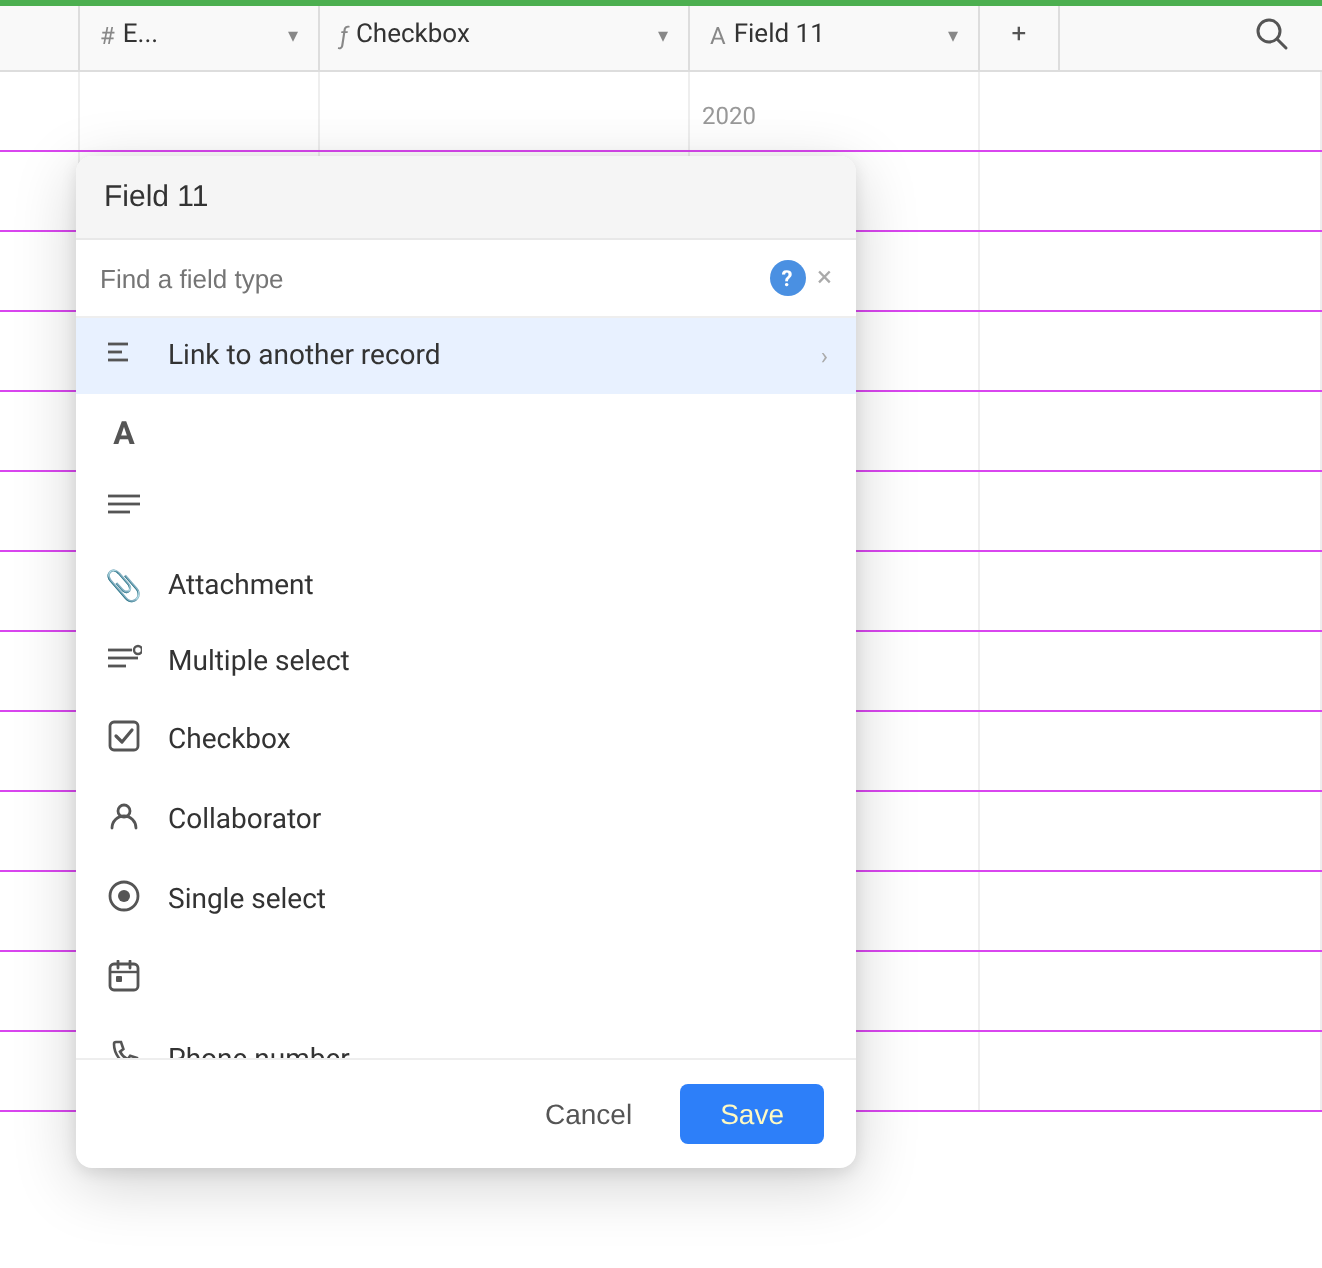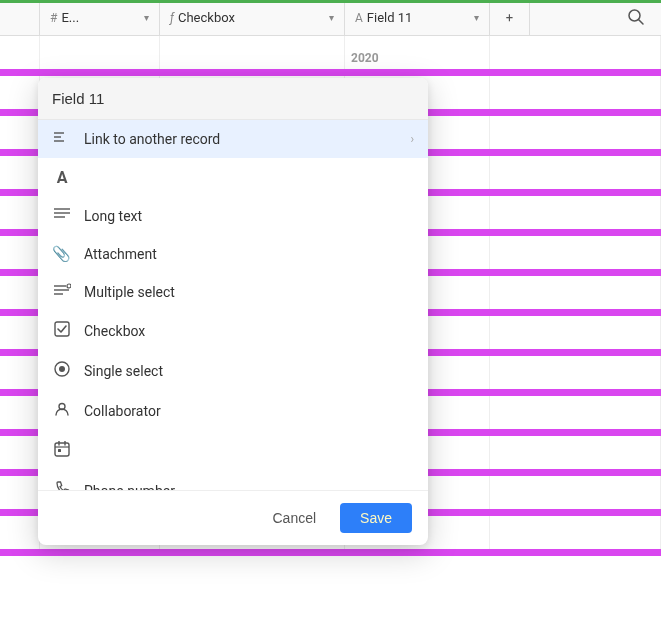--- a/index.html
+++ b/index.html
@@ -64,22 +64,21 @@
     
     .grid-rows {
       position: absolute;
       top: 36px;
       left: 0; right: 0; bottom: 0;
     }
 
     .grid-row {
       display: flex;
       height: 40px;
-      border-bottom: 7px solid #d946ef;
-      font-weight: bold;
+      border-bottom: 1px solid #d946ef;
     }
 
     .grid-cell {
       border-right: 1px solid #eee;
       height: 100%;
     }
 
     .grid-cell.c0 { width: 40px; }
     .grid-cell.c1 { width: 120px; }
     .grid-cell.c2 { width: 185px; }
@@ -385,20 +384,29 @@
         <div class="grid-cell crest"></div>
       </div>
   </div>
 </div>
 
 <div class="modal">
   
   <input class="field-name-input" type="text" value="Field 11" style="">
 
   
+  <div class="field-search-area">
+    <input class="field-search-input" type="text" placeholder="Find a field type" style="">
+    <div class="field-search-icons">
+      <div class="help-icon">
+        <span>?</span>
+      </div>
+      <span class="close-icon">×</span>
+    </div>
+  </div>
 
   
   <div class="field-type-list">
 
     <div class="field-type-item active">
       <span class="field-type-icon">
         <svg width="18" height="14" viewBox="0 0 18 14" fill="none">
           <line x1="1" y1="3" x2="11" y2="3" stroke="#555" stroke-width="1.4"></line>
           <line x1="1" y1="7" x2="8" y2="7" stroke="#555" stroke-width="1.4"></line>
           <line x1="1" y1="11" x2="11" y2="11" stroke="#555" stroke-width="1.4"></line>
@@ -413,21 +421,20 @@
     </div>
 
     <div class="field-type-item">
       <span class="field-type-icon">
         <svg width="18" height="14" viewBox="0 0 18 14" fill="none">
           <line x1="1" y1="2" x2="17" y2="2" stroke="#555" stroke-width="1.4"></line>
           <line x1="1" y1="6" x2="17" y2="6" stroke="#555" stroke-width="1.4"></line>
           <line x1="1" y1="10" x2="12" y2="10" stroke="#555" stroke-width="1.4"></line>
         </svg>
       </span>
-      <span class="field-type-label">Long text</span>
     </div>
 
     <div class="field-type-item">
       <span class="field-type-icon" style="font-size:15px;">📎</span>
       <span class="field-type-label">Attachment</span>
     </div>
 
     <div class="field-type-item">
       <span class="field-type-icon">
         <svg width="18" height="14" viewBox="0 0 18 14" fill="none">
@@ -446,35 +453,35 @@
           <rect x="1" y="1" width="14" height="14" rx="2" stroke="#555" stroke-width="1.4"></rect>
           <polyline points="4,8 7,11 12,5" stroke="#555" stroke-width="1.6" fill="none" stroke-linecap="round" stroke-linejoin="round"></polyline>
         </svg>
       </span>
       <span class="field-type-label">Checkbox</span>
     </div>
 
     <div class="field-type-item">
       <span class="field-type-icon">
         <svg width="16" height="16" viewBox="0 0 16 16" fill="none">
+          <circle cx="8" cy="5.5" r="3" stroke="#555" stroke-width="1.4"></circle>
+          <path d="M2 14c0-3.3 2.7-6 6-6s6 2.7 6 6" stroke="#555" stroke-width="1.4" stroke-linecap="round"></path>
+        </svg>
+      </span>
+      <span class="field-type-label">Collaborator</span>
+    </div>
+
+    <div class="field-type-item">
+      <span class="field-type-icon">
+        <svg width="16" height="16" viewBox="0 0 16 16" fill="none">
           <circle cx="8" cy="8" r="7" stroke="#555" stroke-width="1.4"></circle>
           <circle cx="8" cy="8" r="3" fill="#555"></circle>
         </svg>
       </span>
       <span class="field-type-label">Single select</span>
-    </div>
-
-    <div class="field-type-item">
-      <span class="field-type-icon">
-        <svg width="16" height="16" viewBox="0 0 16 16" fill="none">
-          <circle cx="8" cy="5.5" r="3" stroke="#555" stroke-width="1.4"></circle>
-          <path d="M2 14c0-3.3 2.7-6 6-6s6 2.7 6 6" stroke="#555" stroke-width="1.4" stroke-linecap="round"></path>
-        </svg>
-      </span>
-      <span class="field-type-label">Collaborator</span>
     </div>
 
     <div class="field-type-item">
       <span class="field-type-icon">
         <svg width="16" height="16" viewBox="0 0 16 16" fill="none">
           <rect x="1" y="2" width="14" height="13" rx="2" stroke="#555" stroke-width="1.4"></rect>
           <line x1="1" y1="6" x2="15" y2="6" stroke="#555" stroke-width="1.2"></line>
           <line x1="5" y1="0.5" x2="5" y2="4" stroke="#555" stroke-width="1.4" stroke-linecap="round"></line>
           <line x1="11" y1="0.5" x2="11" y2="4" stroke="#555" stroke-width="1.4" stroke-linecap="round"></line>
           <rect x="4" y="8" width="3" height="3" rx="0.5" fill="#555"></rect>

